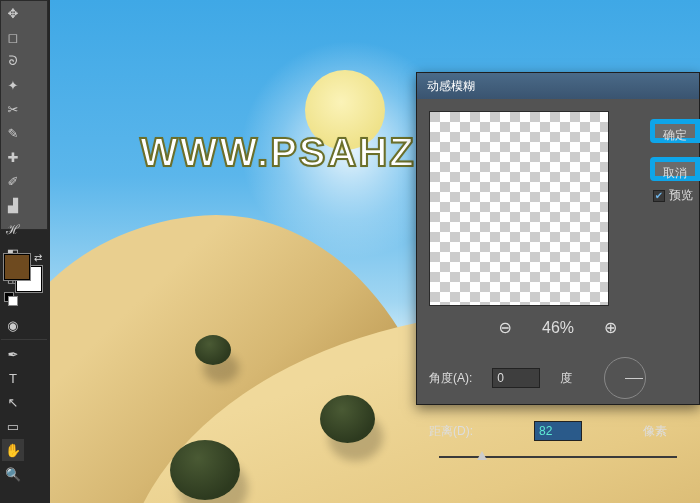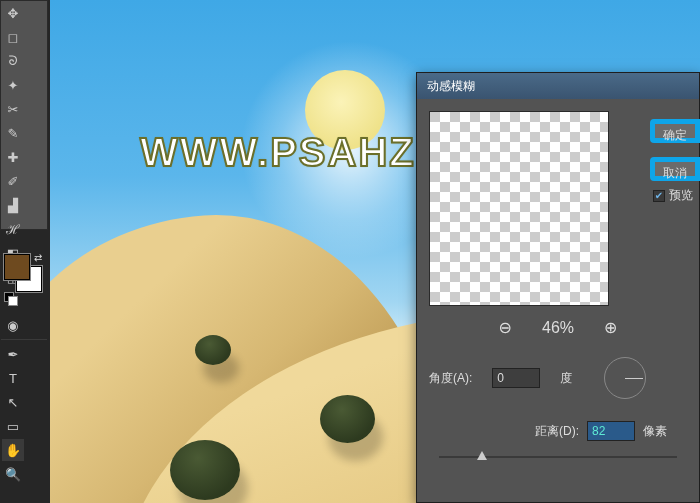--- a/index.html
+++ b/index.html
@@ -26,38 +26,38 @@
 .sep{width:100%;height:1px;background:#3a3a3a;margin:2px 0}
 .swatches{position:absolute;left:0;top:250px;width:48px;height:56px}
 .sw-fg{position:absolute;left:4px;top:4px;width:26px;height:26px;background:#6e4a1f;border:1px solid #000;outline:1px solid #888;z-index:2}
 .sw-bg{position:absolute;left:16px;top:16px;width:26px;height:26px;background:#fff;border:1px solid #000;outline:1px solid #888}
 .sw-mini{position:absolute;left:34px;top:2px;font-size:10px}
 .sw-def{position:absolute;left:4px;top:42px;width:12px;height:12px}
 .sw-def::before{content:"";position:absolute;width:8px;height:8px;background:#000;border:1px solid #888}
 .sw-def::after{content:"";position:absolute;left:4px;top:4px;width:8px;height:8px;background:#fff;border:1px solid #888}
 
 
-.dialog{position:absolute;left:416px;top:72px;width:284px;height:431px;background:#535353;border:1px solid #1e1e1e;box-shadow:0 4px 12px rgba(0,0,0,.5)}
+.dialog{position:absolute;left:416px;top:72px;width:284px;height:333px;background:#535353;border:1px solid #1e1e1e;box-shadow:0 4px 12px rgba(0,0,0,.5)}
 .dlg-title{height:26px;background:linear-gradient(#4a6a88,#3a5470);padding:5px 10px;font-size:12px;color:#fff}
 .dlg-body{position:relative;padding:12px;height:calc(100% - 26px)}
 .preview{width:180px;height:195px;border:1px solid #2a2a2a;background:repeating-conic-gradient(#fff 0 25%,#ccc 0 50%) 0 0/20px 20px}
 .btn{position:absolute;right:-1px;width:50px;height:24px;background:#6b6b6b;border:5px solid #0ea5e9;border-radius:4px 0 0 4px;text-align:center;line-height:22px;cursor:pointer}
 .btn.ok{top:20px}
 .btn.cancel{top:58px}
 .chk-row{position:absolute;right:6px;top:88px;display:flex;align-items:center;gap:4px}
 .chk{width:12px;height:12px;background:#3a3a3a;border:1px solid #222;display:flex;align-items:center;justify-content:center;font-size:10px;color:#6fb4e8}
 .zoom-row{display:flex;align-items:center;justify-content:center;gap:30px;margin-top:12px}
 .zoom-row span{font-size:16px;cursor:pointer}
 .field-row{display:flex;align-items:center;gap:20px;margin-top:20px}
 .field-row label{white-space:nowrap}
 .num-input{width:48px;height:20px;background:#3e3e3e;border:1px solid #222;color:#ddd;padding:2px 4px}
 .num-input.hl{background:#2a5a8a;color:#5eead4}
 .angle-widget{width:42px;height:42px;border:1px solid #888;border-radius:50%;margin-left:12px;position:relative}
 .angle-widget::after{content:"";position:absolute;left:50%;top:50%;width:18px;height:1px;background:#ccc;transform-origin:left center}
-.dist-row{display:flex;align-items:center;gap:8px;margin-top:22px;justify-content:flex-end;padding-right:20px}
+.dist-row{display:flex;align-items:center;gap:8px;margin-top:22px;justify-content:space-between;padding-right:20px}
 .slider{position:relative;height:16px;margin-top:8px}
 .slider-track{position:absolute;left:10px;right:10px;top:7px;height:2px;background:#3a3a3a}
 .slider-thumb{position:absolute;left:48px;top:2px;width:0;height:0;border-left:5px solid transparent;border-right:5px solid transparent;border-bottom:9px solid #ccc}
 </style>
 </head>
 <body>
 
 <div class="canvas">
   <div class="sun-glow"></div>
   <div class="sun"></div>

